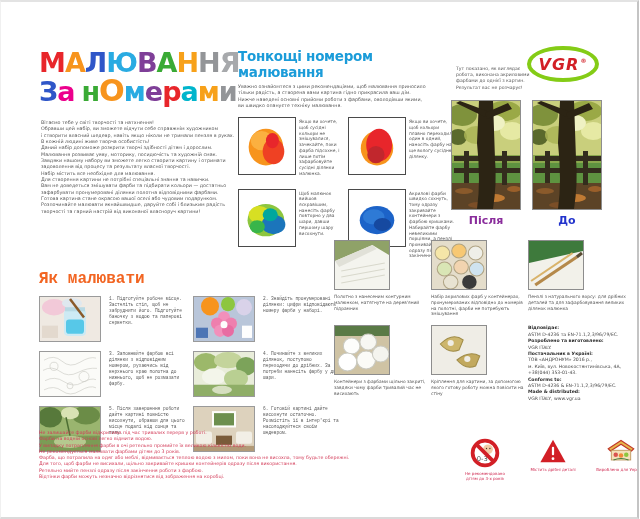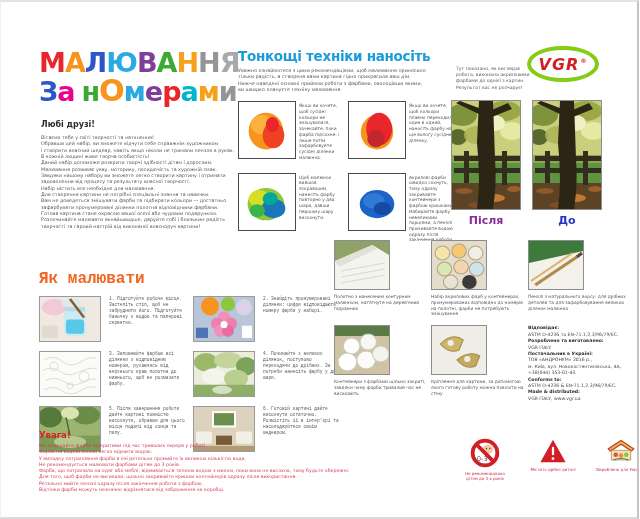--- a/index.html
+++ b/index.html
@@ -66,40 +66,39 @@
 <body>
 
 <div class="sheet">
 
   <header class="title-block">
     <div class="title-line"><span style="color: rgb(232, 38, 43);">М</span><span style="color: rgb(247, 148, 29);">А</span><span style="color: rgb(47, 86, 200);">Л</span><span style="color: rgb(41, 171, 226);">Ю</span><span style="color: rgb(127, 63, 152);">В</span><span style="color: rgb(58, 170, 53);">А</span><span style="color: rgb(247, 161, 26);">Н</span><span style="color: rgb(147, 149, 152);">Н</span><span style="color: rgb(167, 169, 172);">Я</span></div>
     <div class="title-line"><span style="color: rgb(47, 86, 200);">З</span><span style="color: rgb(236, 0, 140);">а</span><span style="color: rgb(0, 0, 0); width: 7px;"> </span><span style="color: rgb(58, 170, 53);">н</span><span style="color: rgb(247, 148, 29); font-size: 1.12em;">О</span><span style="color: rgb(41, 171, 226);">м</span><span style="color: rgb(127, 63, 152);">е</span><span style="color: rgb(232, 38, 43);">р</span><span style="color: rgb(0, 181, 204);">а</span><span style="color: rgb(247, 161, 26);">м</span><span style="color: rgb(147, 149, 152);">и</span></div>
   </header>
 
   <section class="intro">
-    <h3>Любі друзі!</h3>
     <p class="tinytext">Вітаємо тебе у світі творчості та натхнення!
 Обравши цей набір, ви зможете відчути себе справжнім художником
 і створити власний шедевр, навіть якщо ніколи не тримали пензля в руках.
 В кожній людині живе творча особистість!
 Даний набір допоможе розкрити творчі здібності дітям і дорослим.
 Малювання розвиває уяву, моторику, посидючість та художній смак.
 Завдяки нашому набору ви зможете легко створити картину і отримати
 задоволення від процесу та результату власної творчості.
 Набір містить все необхідне для малювання.
 Для створення картини не потрібні спеціальні знання та навички.
 Вам не доведеться змішувати фарби та підбирати кольори — достатньо
 зафарбувати пронумеровані ділянки полотна відповідними фарбами.
 Готова картина стане окрасою вашої оселі або чудовим подарунком.
 Розпочинайте малювати якнайшвидше, даруйте собі і близьким радість
 творчості та гарний настрій від виконаної власноруч картини!</p>
   </section>
 
   <section class="technique">
-    <h2>Тонкощі техніки наносіть</h2>
+    <h2>Тонкощі номером малювання</h2>
     <p class="tinytext">Уважно ознайомтеся з цими рекомендаціями, щоб малювання приносило
 тільки радість, а створена вами картина гідно прикрасила ваш дім.
 Нижче наведені основні прийоми роботи з фарбами, оволодівши якими,
 ви швидко опануєте техніку малювання.</p>
     <div class="tips-grid">
       <div class="swatch">
         <svg viewBox="0 0 50 50">
           <ellipse cx="24" cy="26" rx="16" ry="17" fill="#f7941d"></ellipse>
           <ellipse cx="20" cy="20" rx="10" ry="9" fill="#fbb040"></ellipse>
           <ellipse cx="31" cy="30" rx="10" ry="12" fill="#ef4123"></ellipse>
@@ -374,21 +373,20 @@
 +38(044) 353-01-43.</span>
         <b>Conforms to:</b>
         <span>ASTM D-4236 &amp; EN-71.1,2,3/96/79/EC.</span>
         <b>Made &amp; distributed:</b>
         <span>VGR ITALY, www.vgr.ua</span>
       </div>
     </div>
   </section>
 
   <section class="warning">
-    <h3>Увага!</h3>
     <p>Не залишайте фарби відкритими під час тривалих перерв у роботі.
 Фарби на водній основі легко відмити водою.
 У випадку потрапляння фарби в очі ретельно промийте їх великою кількістю води.
 Не рекомендується малювати фарбами дітям до 3 років.
 Фарба, що потрапила на одяг або меблі, відмивається теплою водою з милом, поки вона не висохла, тому будьте обережні.
 Для того, щоб фарби не висихали, щільно закривайте кришки контейнерів одразу після використання.
 Ретельно мийте пензлі одразу після закінчення роботи з фарбою.
 Відтінки фарби можуть незначно відрізнятися від зображення на коробці.</p>
   </section>
 

